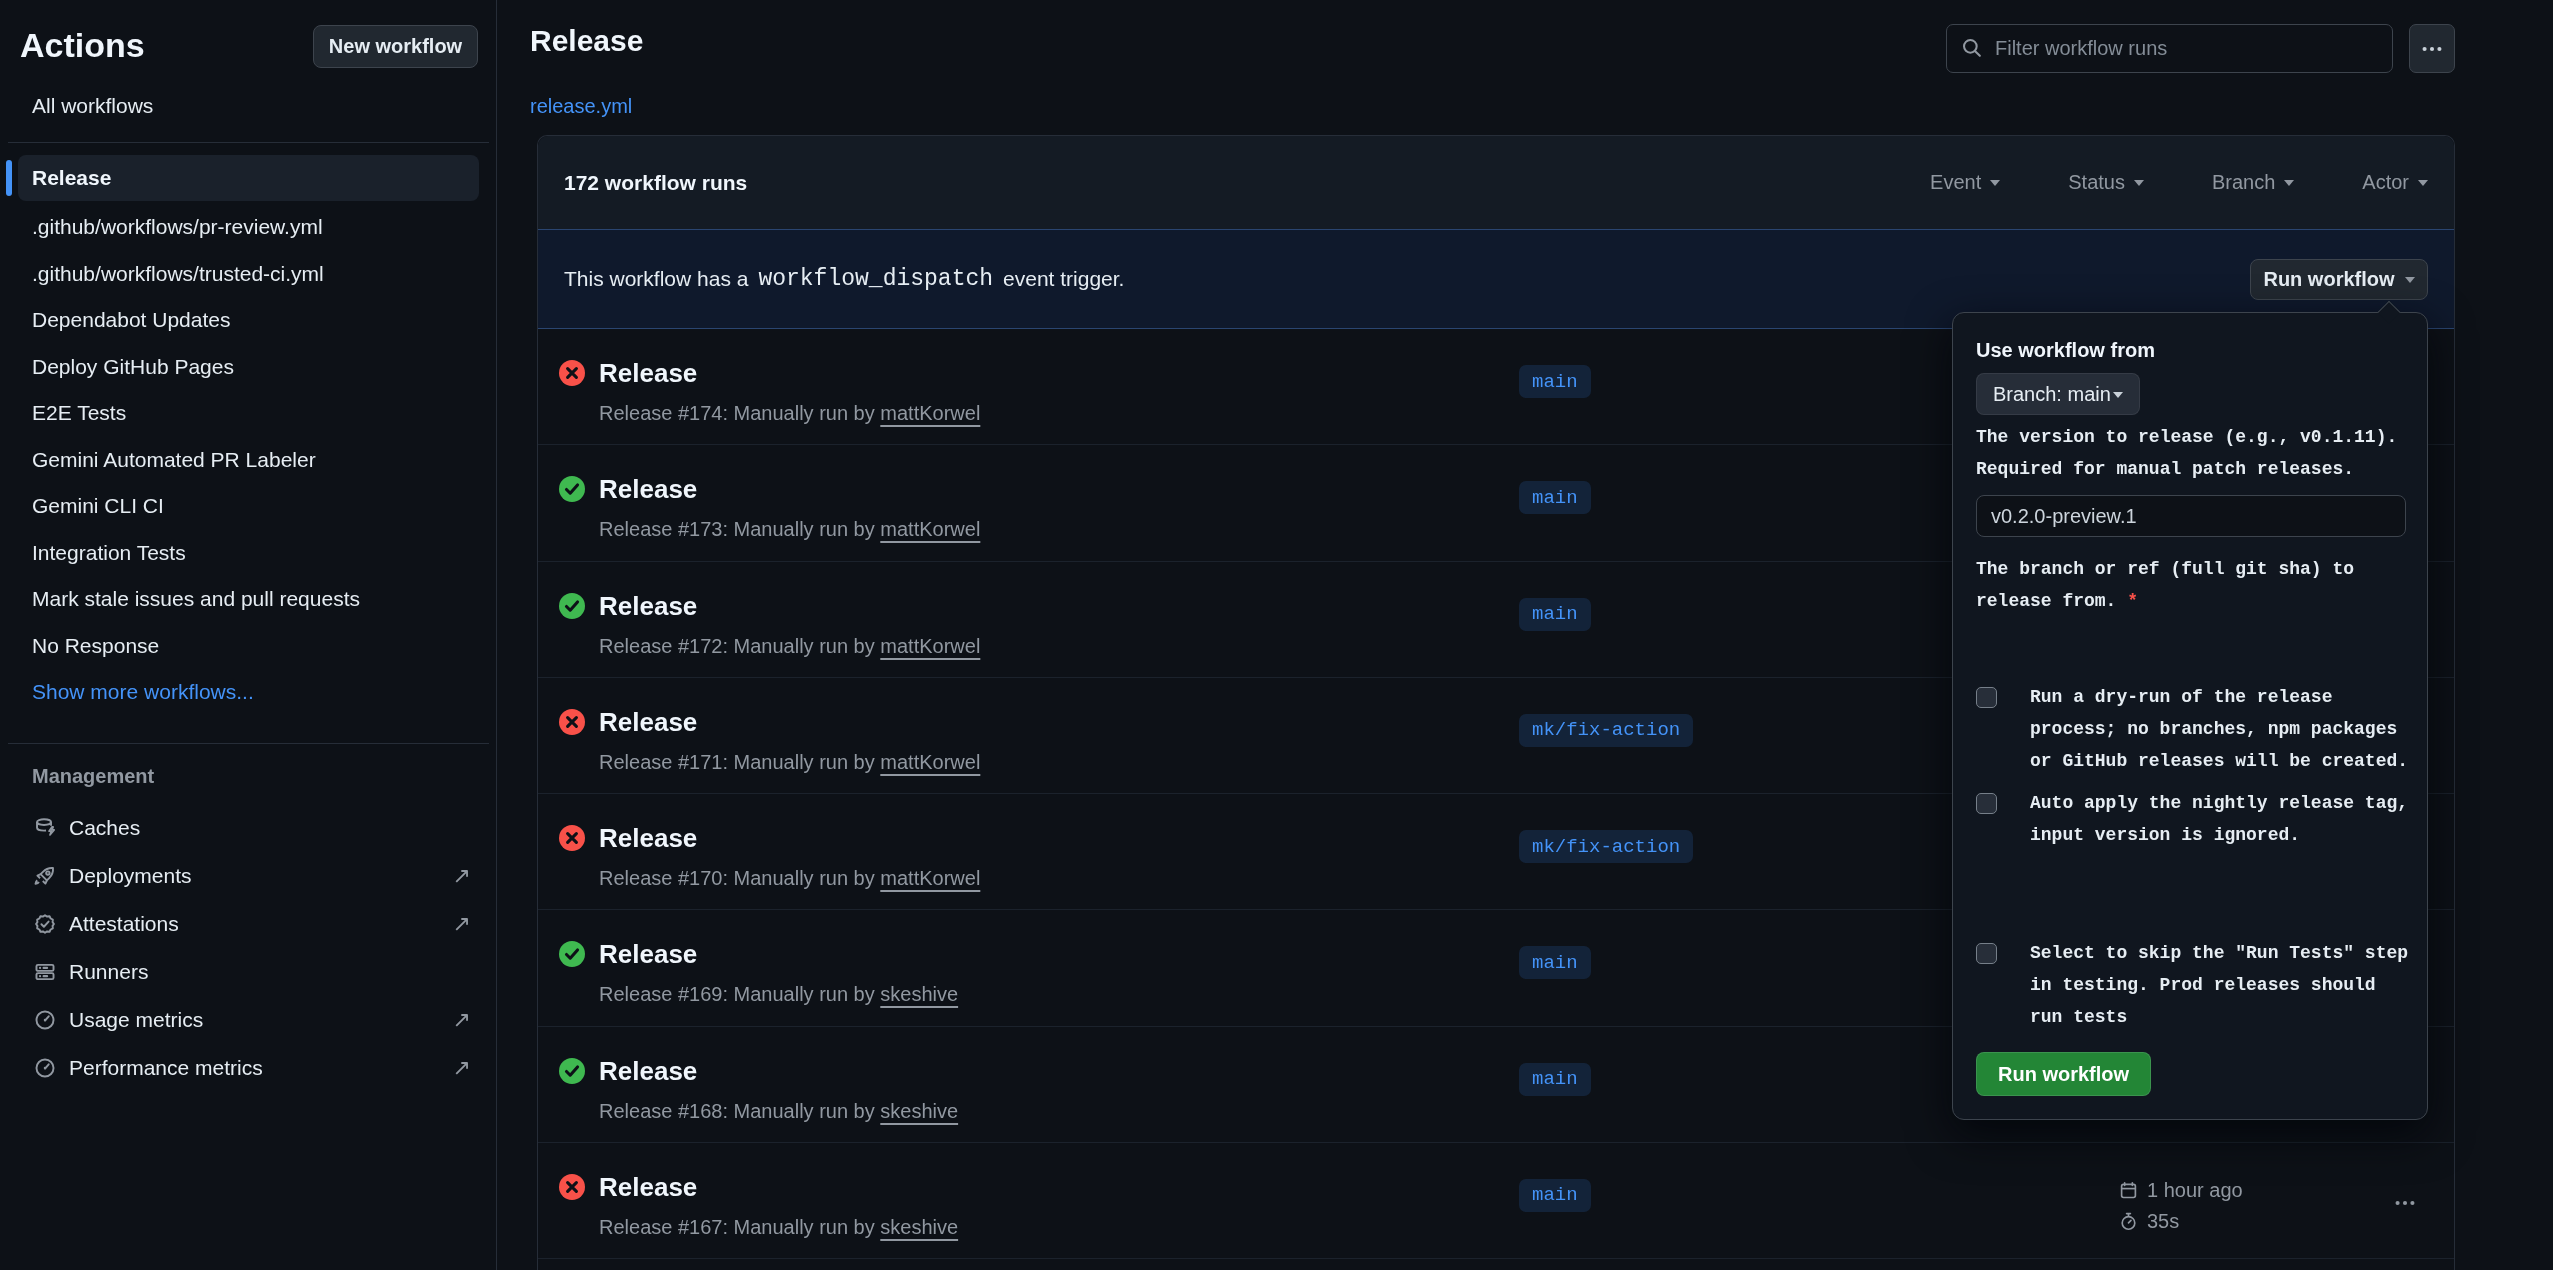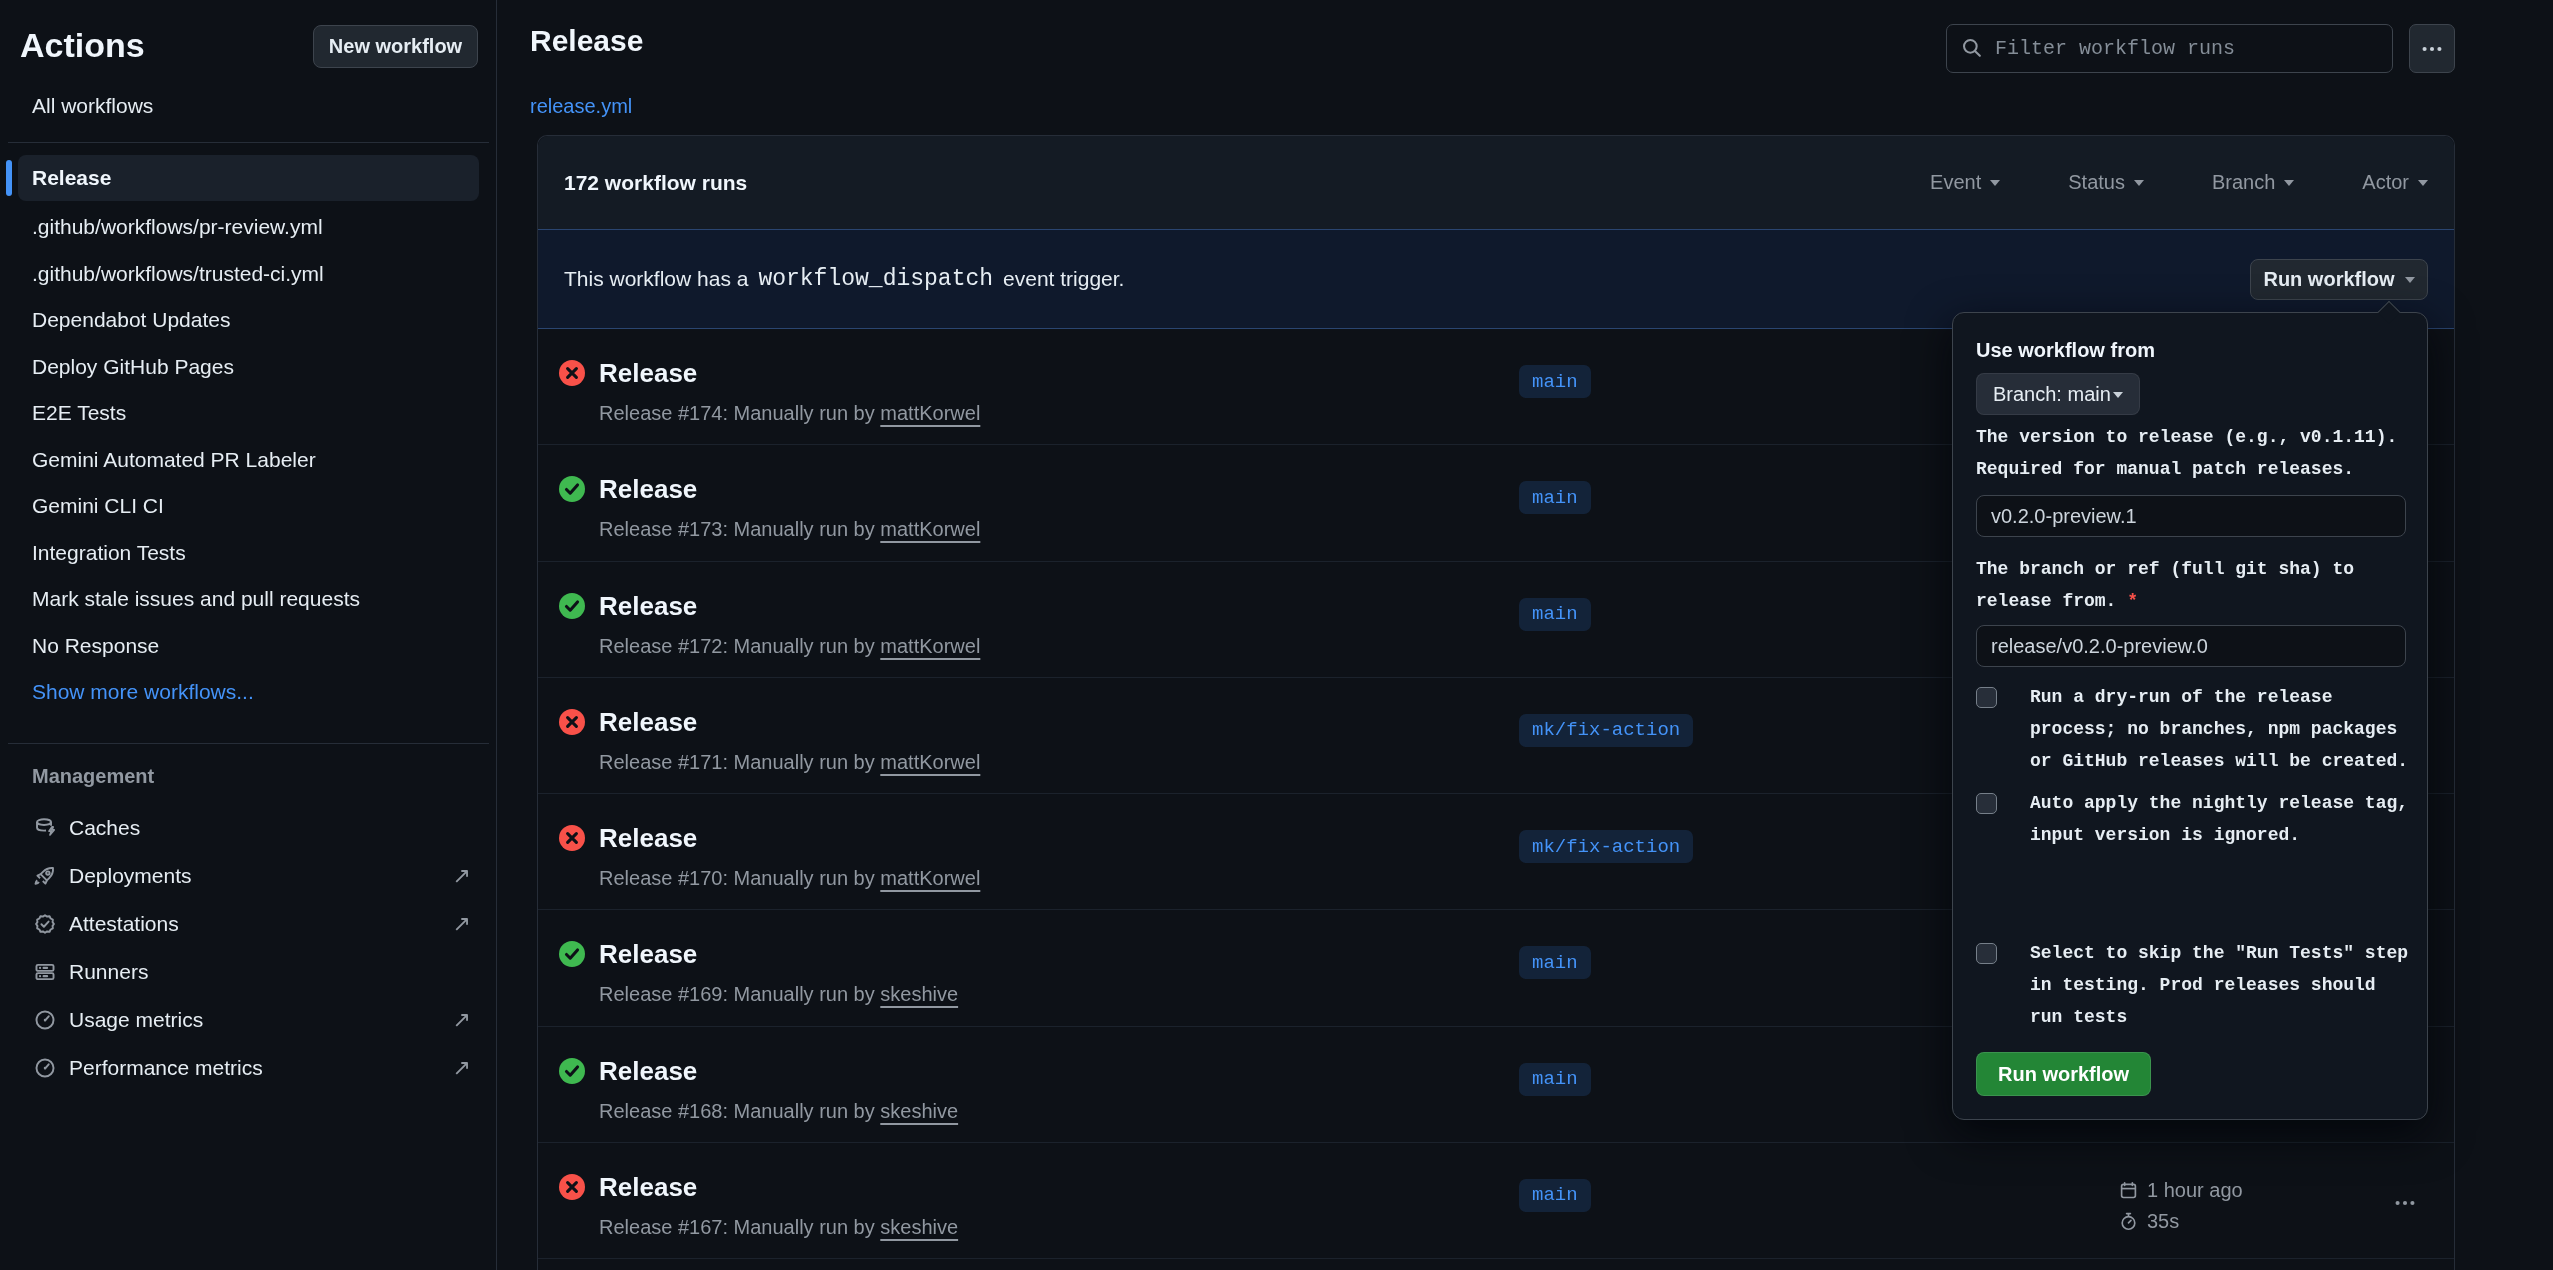--- a/index.html
+++ b/index.html
@@ -22,21 +22,21 @@
   .mgmt-list { position:absolute; left:4px; top:804px; width:497px;text-align:right; }
   .mgmt-item { height:48px; display:flex; align-items:center; padding:0 30px; gap:13px; font-size:21px; color:#e6edf3; cursor:pointer; }
   .mgmt-item .micon { width:22px; height:22px; color:#9198a1; flex:none; display:flex; }
   .mgmt-item .micon svg { width:22px; height:22px; }
   .mgmt-arrow { margin-left:auto; color:#9198a1; font-size:22px; }
 
   
   .main-title { position:absolute; left:530px; top:24px; font-size:30px; font-weight:700; color:#f0f6fc; }
   .file-link { position:absolute; left:530px; top:95px; font-size:20px; color:#4493f8; cursor:pointer; text-decoration:none; }
   .search-box { position:absolute; left:1946px; top:24px; width:447px; height:49px; }
-  .search-box input { width:100%; height:100%; background:#0d1117; border:1px solid #3d444d; border-radius:7px; color:#22c55e; font-size:20px; padding:0 14px 0 48px; font-family:Liberation Mono, monospace; outline:none; }
+  .search-box input { width:100%; height:100%; background:#0d1117; border:1px solid #3d444d; border-radius:7px; color:#22c55e; font-size:20px; padding:0 14px 0 48px; font-family:Liberation Sans, sans-serif; outline:none; }
   .search-box input::placeholder { color:#848d97; }
   .search-glyph { position:absolute; left:15px; top:13px; width:22px; height:22px; color:#9198a1; pointer-events:none; }
   .more-btn { position:absolute; left:2409px; top:24px; width:46px; height:49px; background:#212830; border:1px solid #3d444d; border-radius:7px; display:flex; align-items:center; justify-content:center; color:#c9d1d9; cursor:pointer; }
 
   
   .panel { position:absolute; left:537px; top:135px; width:1918px; height:1135px; border:1px solid #262d38; border-bottom:none; border-radius:10px 10px 0 0; background:#0d1117; }
   .panel-header { height:94px; background:#141b24; border-bottom:1px solid #2a4570; border-radius:10px 10px 0 0; display:flex; align-items:center; padding:0 26px; }
   .count-label { font-size:21px; font-weight:700; color:#f0f6fc; }
   .filters { margin-left:auto; display:flex; gap:68px; }
   .filter { display:flex; align-items:center; gap:9px; color:#9198a1; font-size:20px; cursor:pointer; }
@@ -362,21 +362,20 @@
     <div class="p-title">Use workflow from</div>
     <button class="branch-btn">
         <span>Branch: main</span>
         <span class="caret"></span>
       </button>
 
     <div class="p-desc d1"><span>The version to release (e.g., v0.1.11). Required for manual patch releases.</span><span class="req"></span></div>
     <input class="p-input i1" type="text" value="v0.2.0-preview.1" style="">
 
     <div class="p-desc d2"><span>The branch or ref (full git sha) to release from.</span> <span class="req">*</span></div>
-    <input class="p-input i2" type="text" value="release/v0.2.0-preview.0" style="">
 
     <div class="cb c1">
       <span class="cb-box"></span>
       <span class="cb-text">Run a dry-run of the release process; no branches, npm packages or GitHub releases will be created.</span>
     </div>
     <div class="cb c2">
       <span class="cb-box"></span>
       <span class="cb-text">Auto apply the nightly release tag, input version is ignored.</span>
     </div>
     <div class="cb c4">

